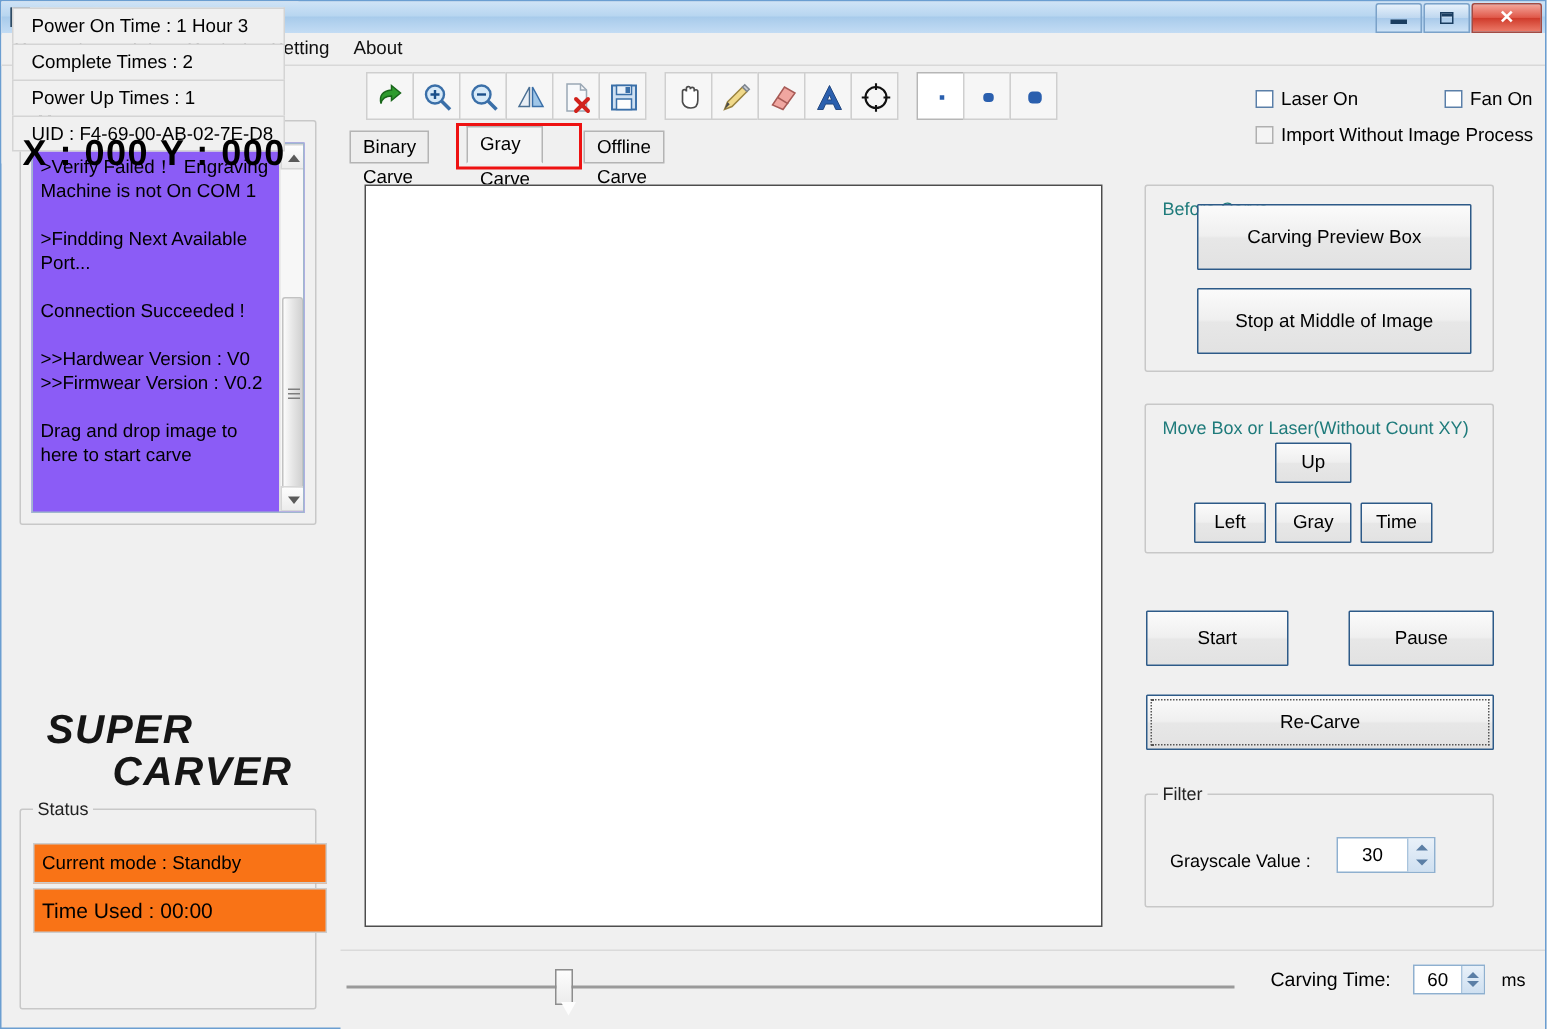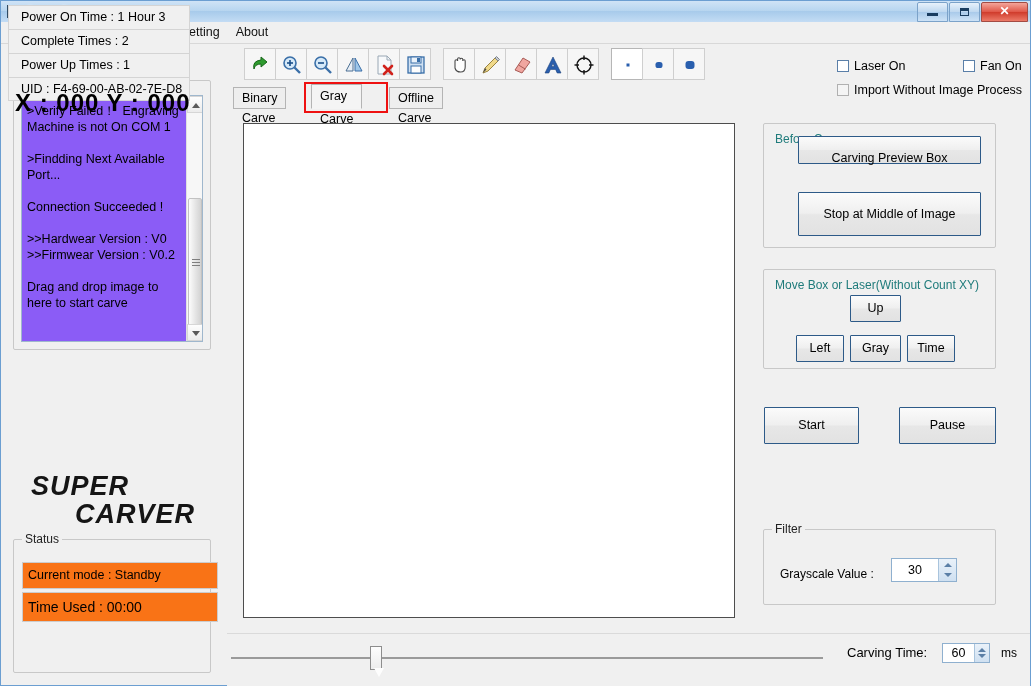--- a/index.html
+++ b/index.html
@@ -120,21 +120,21 @@
 
   #before-group{left:762px;top:122px;width:233px;height:125px;}
   #move-group{left:762px;top:268px;width:233px;height:100px;}
   #filter-group{left:762px;top:528px;width:233px;height:76px;}
 
   .btn{position:absolute;box-sizing:border-box;border:1px solid #2d5a88;
     background:linear-gradient(to bottom,#fbfbfb,#efefef 48%,#e7e7e7 52%,#e2e2e2);
     font-size:12.5px;text-align:center;color:#000;border-radius:1px;cursor:default;}
   .btn .fc{position:absolute;left:2px;top:2px;right:2px;bottom:2px;border:1px dotted #555;}
 
-  #btn-preview{left:797px;top:135px;width:183px;height:28px;line-height:42px;}
+  #btn-preview{left:797px;top:135px;width:183px;height:44px;line-height:42px;}
   #btn-stopmid{left:797px;top:191px;width:183px;height:44px;line-height:42px;}
   #btn-up{left:849px;top:294px;width:51px;height:27px;line-height:25px;}
   #btn-left{left:795px;top:334px;width:48px;height:27px;line-height:25px;}
   #btn-down{left:849px;top:334px;width:51px;height:27px;line-height:25px;}
   #btn-right{left:906px;top:334px;width:48px;height:27px;line-height:25px;}
   #btn-start{left:763px;top:406px;width:95px;height:37px;line-height:35px;}
   #btn-pause{left:898px;top:406px;width:97px;height:37px;line-height:35px;}
   #btn-recarve{left:763px;top:462px;width:232px;height:37px;line-height:35px;}
 
   .lbl{position:absolute;font-size:12px;color:#000;}
@@ -380,20 +380,24 @@
   <div class="grp" id="move-group">
     <div class="cap cap-teal">Move Box or Laser(Without Count XY)</div>
   </div>
   <div class="btn" id="btn-up">Up</div>
   <div class="btn" id="btn-left">Left</div>
   <div class="btn" id="btn-down">Gray</div>
   <div class="btn" id="btn-right">Time</div>
 
   <div class="btn" id="btn-start">Start</div>
   <div class="btn" id="btn-pause">Pause</div>
+  <div class="btn" id="btn-recarve">
+    <span class="fc"></span>
+    <span>Re-Carve</span>
+  </div>
 
   <div class="grp" id="filter-group">
     <div class="cap cap-dark">Filter</div>
   </div>
   <div class="lbl" id="lbl-gray">Grayscale Value :</div>
   <div class="spin" id="spin-gray">
     <div class="val">30</div>
     <div class="btns">
       <span class="sa u"></span>
       <span class="sa d"></span>

